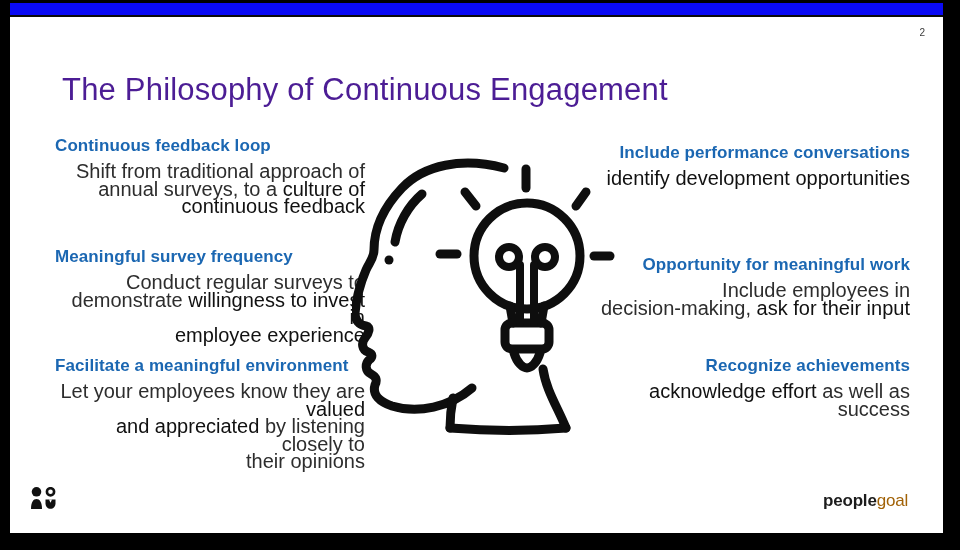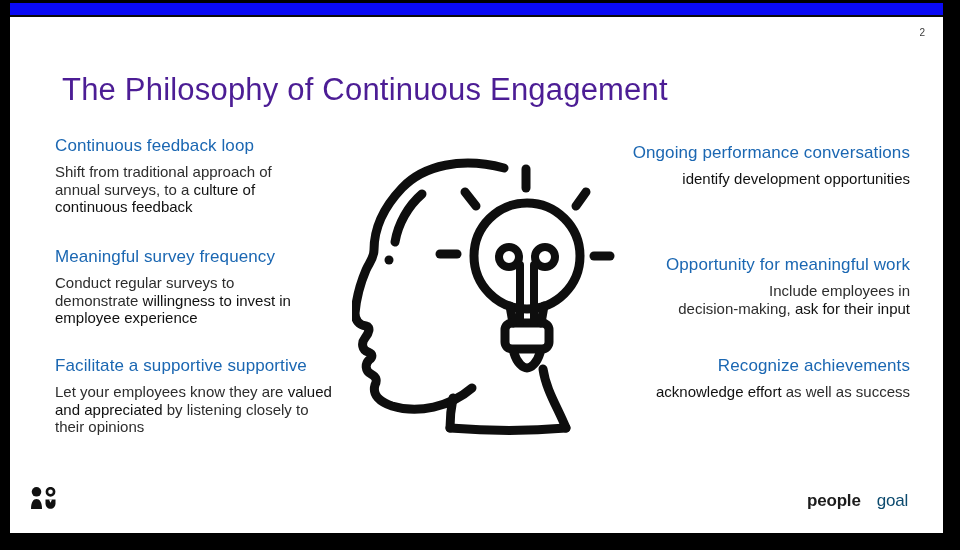--- a/index.html
+++ b/index.html
@@ -19,26 +19,27 @@
   .page-num{
     position:absolute;right:18px;top:24px;
     font-size:10px;color:#3c3c3c;
   }
   .title{
     position:absolute;left:52px;top:48px;
     font-size:31px;font-weight:400;color:#4c1d95;letter-spacing:0.2px;
   }
   .section{position:absolute;width:310px;}
   .section h3{
-    margin:0 0 7px 0;font-size:17px;font-weight:400;color:#1b67b2;
+    margin:0 0 7px 0;font-size:17px;font-weight:700;color:#1b67b2;
     letter-spacing:0.1px;
   }
   .section p{
-    margin:0;font-size:15px;line-height:17.5px;color:#2d2d2d;
+    margin:0;font-size:20px;line-height:17.5px;color:#2d2d2d;
     white-space:pre-line;
+    text-align:right;
   }
   .section p b{font-weight:400;color:#111;}
   .col-left{left:45px;text-align:left;}
   .col-right{right:33px;text-align:right;}
   .sec-l1{top:133px;}
   .sec-l2{top:244px;}
   .sec-l3{top:353px;}
   .sec-r1{top:140px;}
   .sec-r2{top:245px;margin-top:7px;}
   .sec-r3{top:353px;}
@@ -46,21 +47,21 @@
     position:absolute;left:342px;top:147px;width:280px;height:290px;
   }
   .footer-mark{
     position:absolute;left:21px;top:484px;width:26px;height:22px;
   }
   .wordmark{
     position:absolute;right:35px;top:488px;
     font-size:17px;color:#1c1c1c;letter-spacing:-0.2px;
   }
   .wordmark .wm-bold{font-weight:700;}
-  .wordmark .wm-light{font-weight:400;color:#0c4a6e;margin-left:16px;}
+  .wordmark .wm-light{font-weight:400;color:#a16207;}
 </style>
 </head>
 <body>
 
 <div class="slide">
 
   <div class="accent-bar"></div>
 
   <div class="page-num">2</div>
 
@@ -72,28 +73,28 @@
 annual surveys, to a </span><b>culture of
 continuous feedback</b></p>
   </div>
   <div class="section col-left sec-l2">
     <h3>Meaningful survey frequency</h3>
     <p><span>Conduct regular surveys to
 demonstrate </span><b>willingness to invest in
 employee experience</b></p>
   </div>
   <div class="section col-left sec-l3">
-    <h3>Facilitate a supportive supportive</h3>
+    <h3>Facilitate a meaningful environment</h3>
     <p><span>Let your employees know they are </span><b>valued
 and appreciated</b><span> by listening closely to
 their opinions</span></p>
   </div>
 
   <div class="section col-right sec-r1">
-    <h3>Ongoing performance conversations</h3>
+    <h3>Include performance conversations</h3>
     <p><b>identify development opportunities</b></p>
   </div>
   <div class="section col-right sec-r2">
     <h3>Opportunity for meaningful work</h3>
     <p><span>Include employees in
 decision-making, </span><b>ask for their input</b></p>
   </div>
   <div class="section col-right sec-r3">
     <h3>Recognize achievements</h3>
     <p><b>acknowledge effort</b><span> as well as success</span></p>

